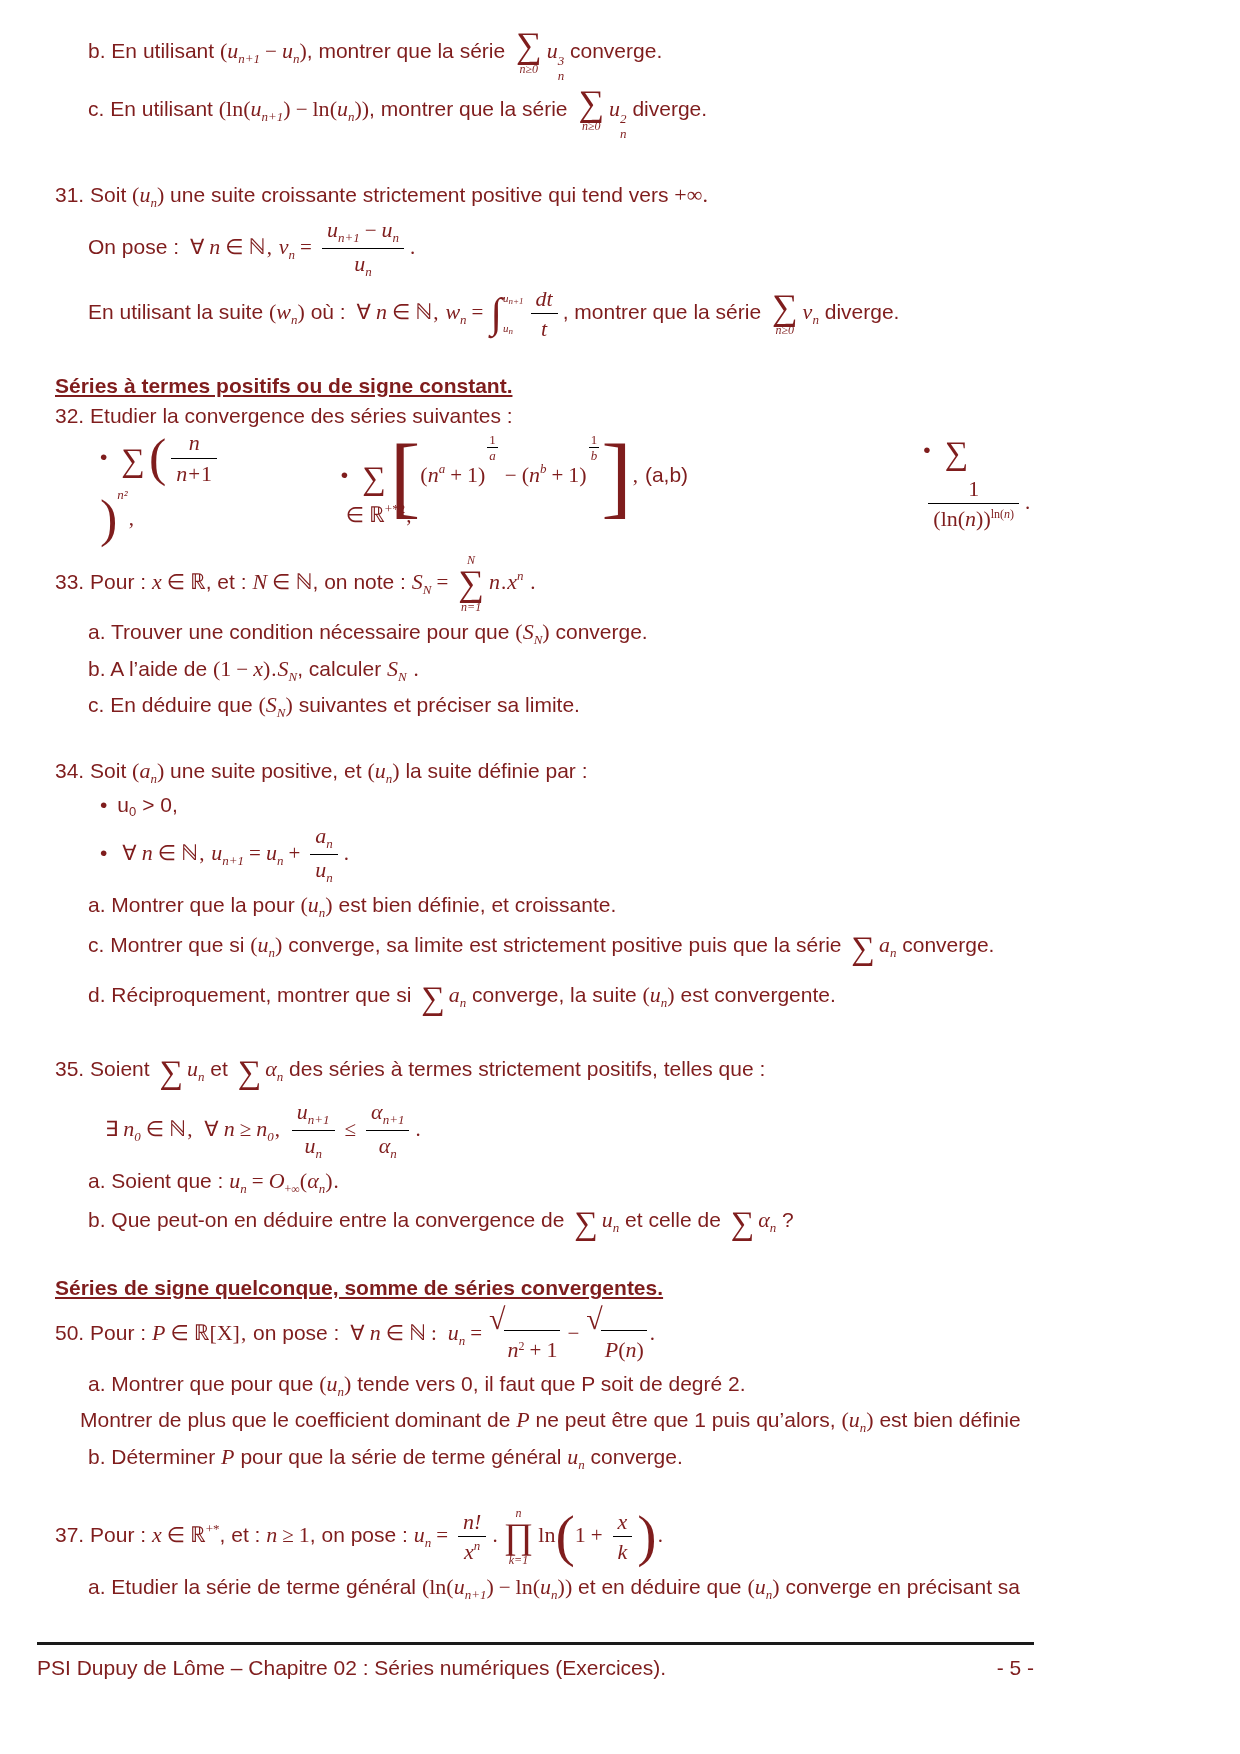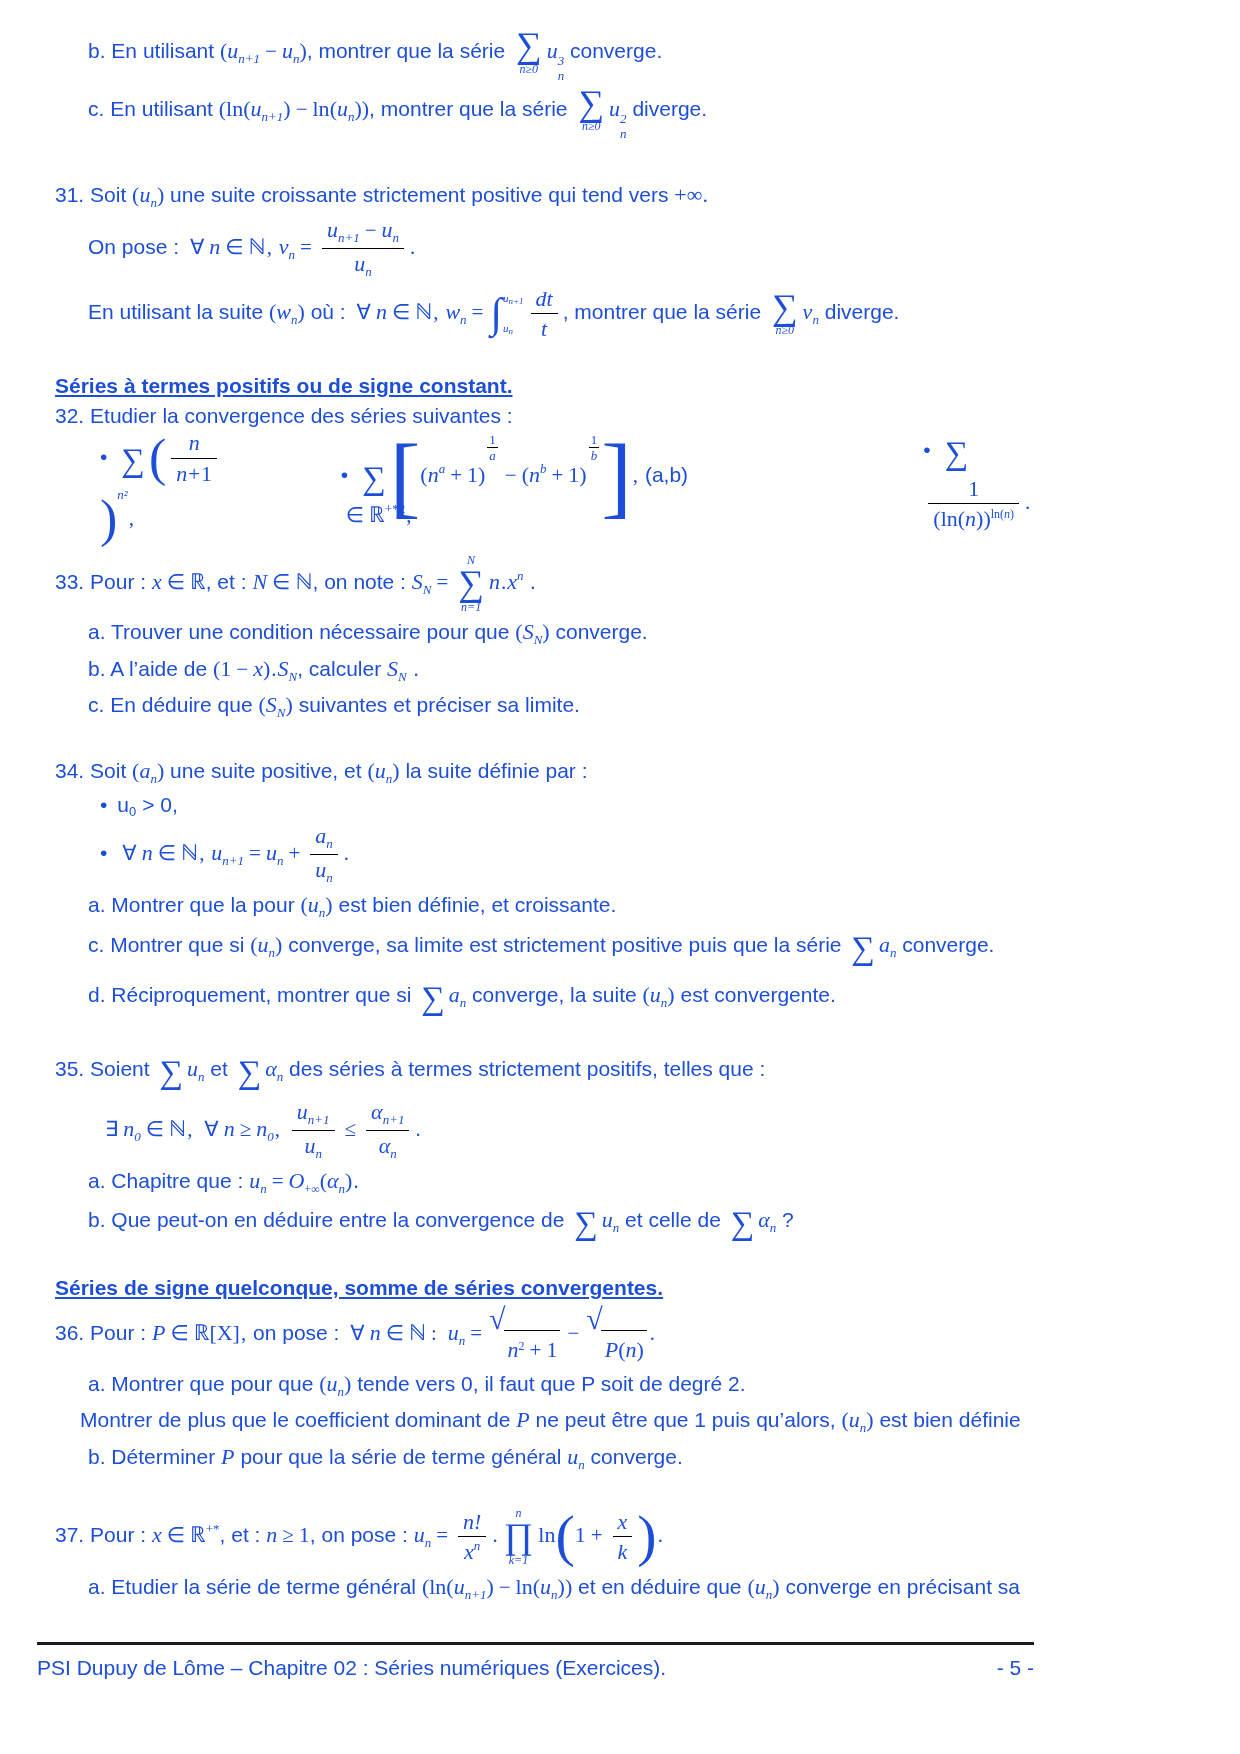--- a/index.html
+++ b/index.html
@@ -1,16 +1,16 @@
 <!DOCTYPE html>
 <html><head>
 <meta charset="utf-8">
 <style>
   html,body { margin:0; padding:0; background:#fff; }
-  .page { position:relative; width:1072px; height:1754px; background:#ffffff; color:#1d4ed8;
+  .page { position:relative; width:1072px; height:1754px; background:#ffffff; color:#7f1d1d;
           font-family:"Liberation Sans", sans-serif; font-size:21px; line-height:1.35; overflow:hidden; }
   .ln { display:block; white-space:nowrap; }
   .pl1 { padding-left:55px; }   
   .pl2 { padding-left:88px; }   
   .pl3 { padding-left:100px; }  
   .pl4 { padding-left:80px; }  
   .hdr { font-weight:bold; padding-left:55px;text-decoration:underline; }
   
   .mi { font-family:"Liberation Serif", serif; font-style:italic; font-size:22px; }
   .mr { font-family:"Liberation Serif", serif; font-size:22px; }
@@ -213,35 +213,35 @@
     <span class="bsig">∑</span><span class="mi">α</span><span class="sb">n</span>
     <span>des séries à termes strictement positifs, telles que :</span>
   </div>
   <div class="ln pl3" style="margin-top:4px">
     <span class="op">∃</span><span class="mi">n</span><span class="sb">0</span><span class="op">∈</span><span class="mr">ℕ</span><span class="opt">,</span>
     <span class="op">∀</span><span class="mi">n</span><span class="op">≥</span><span class="mi">n</span><span class="sb">0</span><span class="opt">,</span>
     <span class="frac"><span class="fn"><span class="mi">u</span><span class="sb">n+1</span></span><span class="fd"><span class="mi">u</span><span class="sb">n</span></span></span><span class="op">≤</span><span class="frac"><span class="fn"><span class="mi">α</span><span class="sb">n+1</span></span><span class="fd"><span class="mi">α</span><span class="sb">n</span></span></span><span class="opt">.</span>
   </div>
   <div class="ln pl2" style="margin-top:4px">
     <span>a.</span>
-    <span>Chapitre que :</span>
+    <span>Soient que :</span>
     <span class="mi">u</span><span class="sb">n</span><span class="op">=</span><span class="mi">O</span><span class="sbr">+∞</span><span class="mr">(</span><span class="mi">α</span><span class="sb">n</span><span class="mr">)</span><span class="opt">.</span>
   </div>
   <div class="ln pl2" style="margin-top:4px">
     <span>b.</span>
     <span>Que peut-on en déduire entre la convergence de</span>
     <span class="bsig">∑</span><span class="mi">u</span><span class="sb">n</span>
     <span>et celle de</span>
     <span class="bsig">∑</span><span class="mi">α</span><span class="sb">n</span>
     <span>?</span>
   </div>
 
   <div class="ln hdr" style="margin-top:28px"><span>Séries de signe quelconque, somme de séries convergentes.</span></div>
   <div class="ln pl1" style="margin-top:2px">
-    <span>36.</span>
+    <span>50.</span>
     <span>Pour :</span>
     <span class="mi">P</span><span class="op">∈</span><span class="mr">ℝ</span><span class="mr">[X]</span><span class="opt">,</span>
     <span>on pose :</span>
     <span class="op">∀</span><span class="mi">n</span><span class="op">∈</span><span class="mr">ℕ</span><span class="op">:</span>
     <span class="mi">u</span><span class="sb">n</span><span class="op">=</span><span class="sqrt">
         <span class="rad">√</span>
         <span class="cand"><span class="mi">n</span><span class="spr" style="vertical-align:7px;font-size:12px">2</span><span class="op">+</span><span class="mr">1</span></span>
       </span><span class="op">−</span><span class="sqrt">
         <span class="rad">√</span>
         <span class="cand"><span class="mi">P</span><span class="mr">(</span><span class="mi">n</span><span class="mr">)</span></span>

